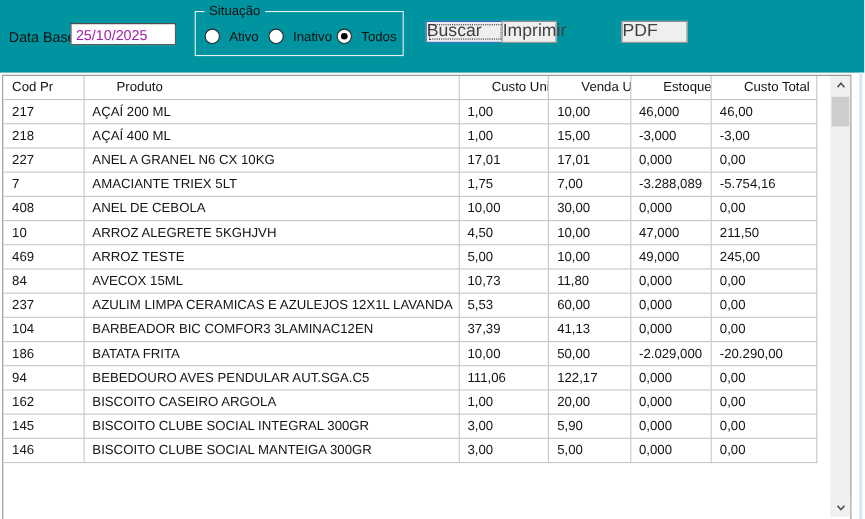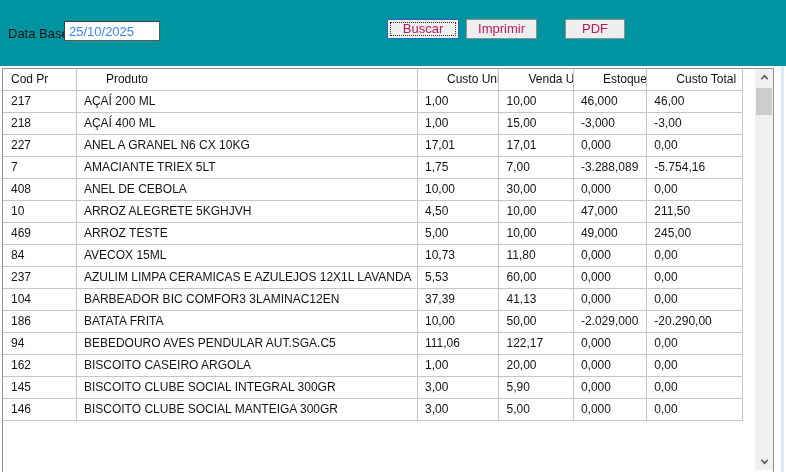--- a/index.html
+++ b/index.html
@@ -4,39 +4,39 @@
 <style>
   html,body{margin:0;padding:0;}
   body{font-family:"Liberation Sans", sans-serif; background:#ffffff;}
   .screen{position:relative;width:786px;height:472px;overflow:hidden;background:#ffffff;}
 
   
   .topbar{position:absolute;left:0;top:0;width:786px;height:66px;background:var(--teal,#0094A0);}
   .lbl-database{position:absolute;left:8px;top:26px;font-size:13px;color:#101010;}
   .inp-database{position:absolute;left:64px;top:21px;width:90px;height:18px;
     background:#fff;border:1px solid #5a5a5a;border-top-color:#3c3c3c;border-left-color:#3c3c3c;
-    font-family:"Liberation Sans",sans-serif;font-size:13px;color:#3b82f6;padding:0 0 0 4px;}
+    font-family:"Liberation Sans",sans-serif;font-size:13px;color:#a21caf;padding:0 0 0 4px;}
 
   .groupbox{position:absolute;left:177px;top:10px;width:188px;height:39px;border:1px solid #e8f2f3;}
   .groupbox-legend{position:absolute;left:8px;top:-8px;background:var(--teal,#0094A0);
     padding:0 4px;font-size:12px;color:#101010;}
   .radio-option{position:absolute;top:13px;height:14px;cursor:default;}
   .radio-circle{display:inline-block;width:12px;height:12px;border-radius:50%;
     background:#fff;border:1px solid #2a2a2a;vertical-align:middle;position:relative;}
   .radio-option.selected .radio-circle::after{content:"";position:absolute;left:3px;top:3px;
     width:6px;height:6px;border-radius:50%;background:#000;}
   .radio-label{font-size:12px;color:#101010;vertical-align:middle;margin-left:4px;}
   .opt-ativo{left:8px;} .opt-inativo{left:66px;} .opt-todos{left:128px;}
 
   .btn{position:absolute;top:19px;height:20px;background:#efefef;border:1px solid #8f8f8f;
-    font-family:"Liberation Sans",sans-serif;font-size:13px;color:#be185d;text-align:center;
+    font-family:"Liberation Sans",sans-serif;font-size:16px;color:#404040;text-align:left;
     line-height:18px;box-sizing:border-box;padding:0;}
   .btn-buscar{left:387px;width:72px;border:1px solid var(--focus,#2f64c1);
     outline:1px dotted #333;outline-offset:-4px;}
-  .btn-imprimir{left:466px;width:71px;}
+  .btn-imprimir{left:456px;width:50px;}
   .btn-pdf{left:565px;width:60px;}
 
   
   .grid{position:absolute;left:2px;top:68px;width:772px;height:410px;
     border:1px solid #919191;background:#fff;box-sizing:border-box;overflow:hidden;}
   table.data{border-collapse:collapse;table-layout:fixed;width:740px;}
   table.data th, table.data td{border-right:1px solid #c6c6c6;border-bottom:1px solid #c6c6c6;
     font-size:12px;color:#141414;text-align:left;padding:0 0 0 7px;height:21px;line-height:21px;
     overflow:hidden;white-space:nowrap;font-weight:normal;box-sizing:content-box;}
   table.data thead th{background:#ffffff;padding-left:29px;}
@@ -54,20 +54,36 @@
 </style>
 </head>
 <body>
 
 <div class="screen">
 
   <div class="topbar">
     <span class="lbl-database">Data Base</span>
     <input class="inp-database" type="text" value="25/10/2025" style="">
 
+    <div class="groupbox">
+      <span class="groupbox-legend">Situação</span>
+
+      <span class="radio-option opt-ativo">
+        <span class="radio-circle"></span>
+        <span class="radio-label">Ativo</span>
+      </span>
+      <span class="radio-option opt-inativo">
+        <span class="radio-circle"></span>
+        <span class="radio-label">Inativo</span>
+      </span>
+      <span class="radio-option opt-todos selected">
+        <span class="radio-circle"></span>
+        <span class="radio-label">Todos</span>
+      </span>
+    </div>
 
     <button class="btn btn-buscar">Buscar</button>
     <button class="btn btn-imprimir">Imprimir</button>
     <button class="btn btn-pdf">PDF</button>
   </div>
 
   <div class="grid">
     <table class="data">
       <colgroup>
         <col style="width:73px">

